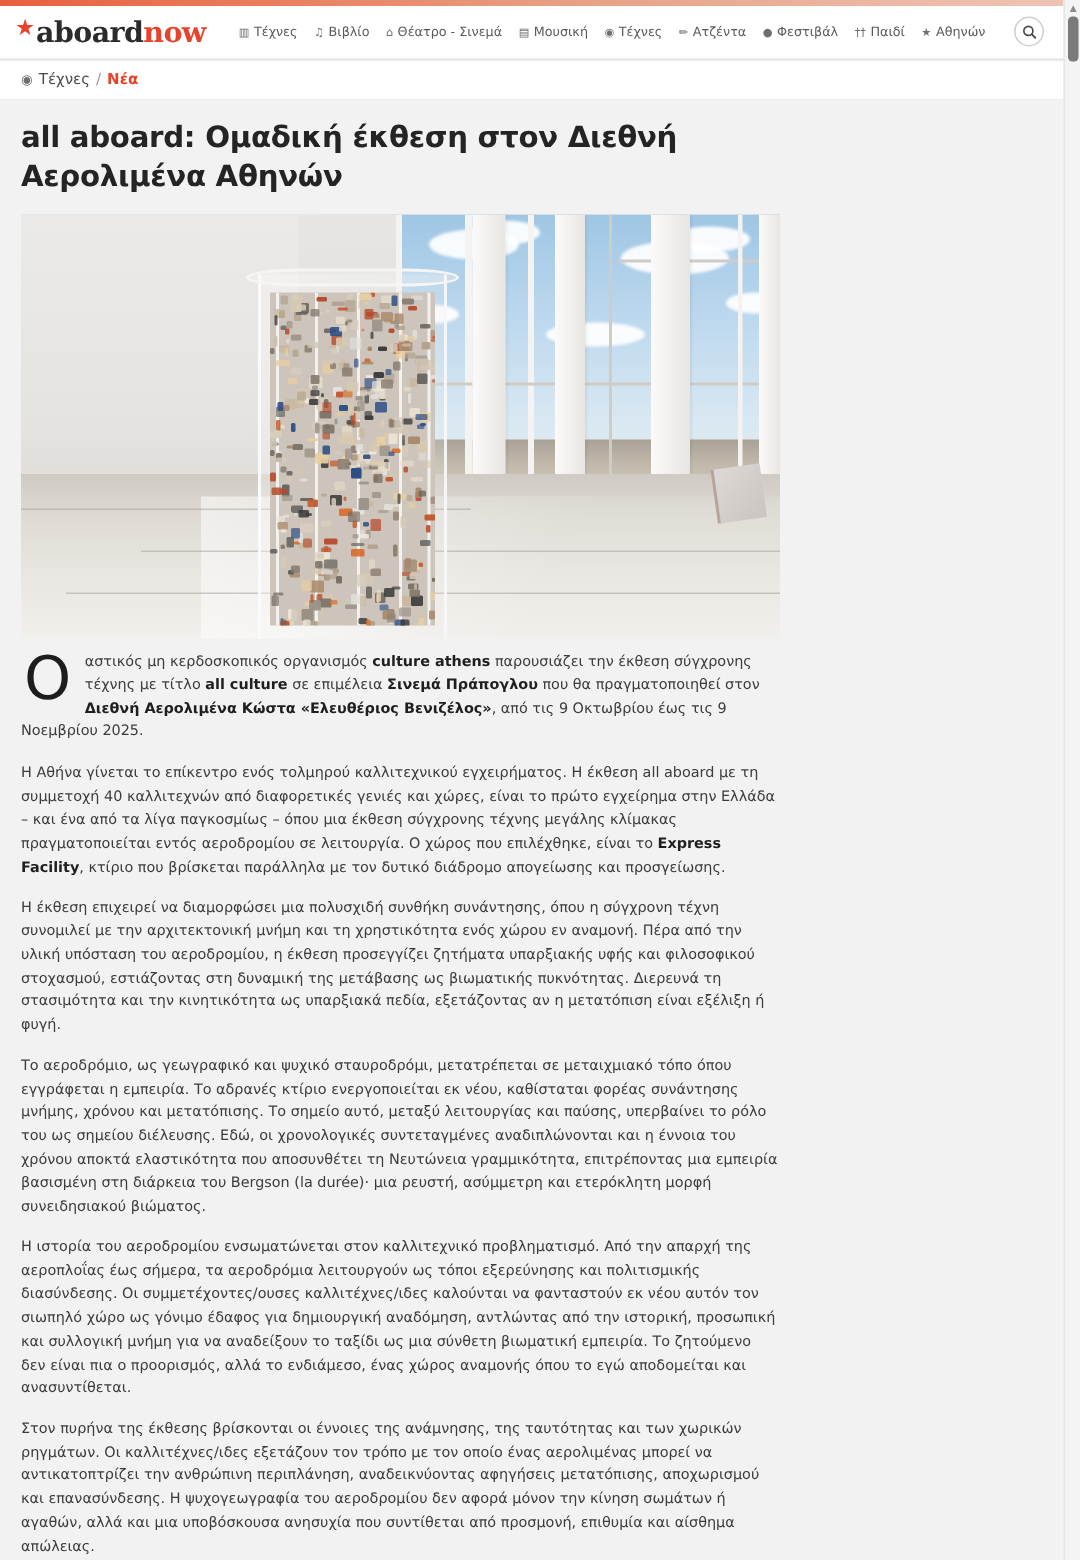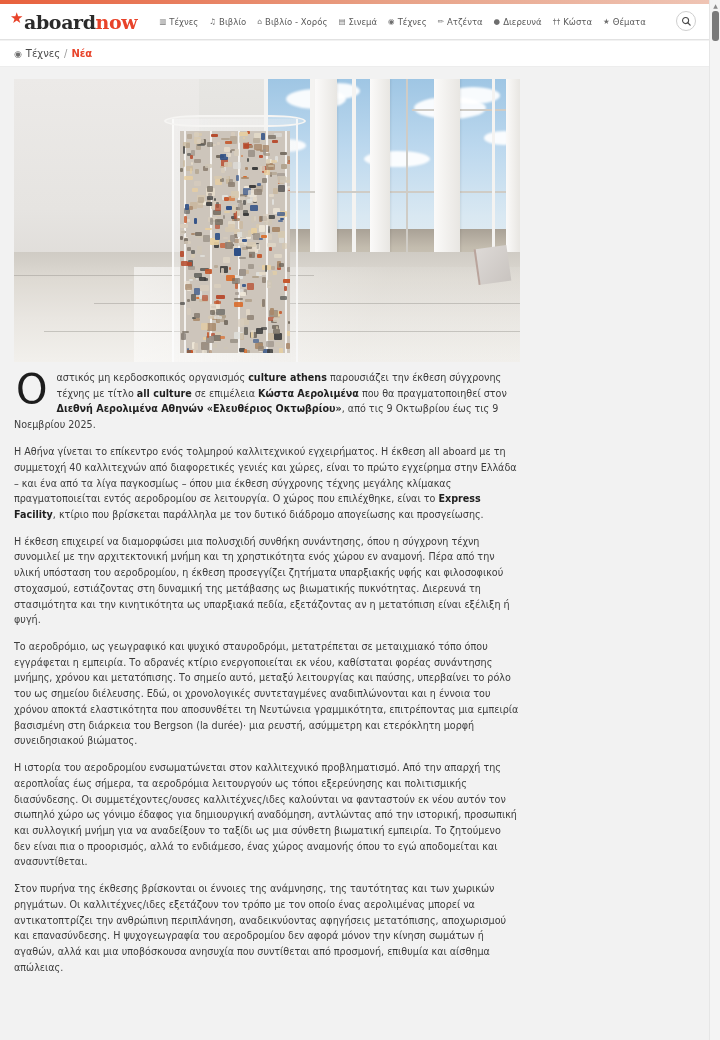--- a/index.html
+++ b/index.html
@@ -253,65 +253,66 @@
       <div class="nav-item">
         <span class="nav-ico">▥</span>
         <span>Τέχνες</span>
       </div>
       <div class="nav-item">
         <span class="nav-ico">♫</span>
         <span>Βιβλίο</span>
       </div>
       <div class="nav-item">
         <span class="nav-ico">⌂</span>
-        <span>Βιβλίο - Χορός</span>
+        <span>Θέατρο - Σινεμά</span>
       </div>
       <div class="nav-item">
         <span class="nav-ico">▤</span>
-        <span>Σινεμά</span>
+        <span>Μουσική</span>
       </div>
       <div class="nav-item">
         <span class="nav-ico">◉</span>
         <span>Τέχνες</span>
       </div>
       <div class="nav-item">
         <span class="nav-ico">✏</span>
         <span>Ατζέντα</span>
       </div>
       <div class="nav-item">
         <span class="nav-ico">●</span>
-        <span>Διερευνά</span>
+        <span>Φεστιβάλ</span>
       </div>
       <div class="nav-item">
         <span class="nav-ico">††</span>
-        <span>Κώστα</span>
+        <span>Παιδί</span>
       </div>
       <div class="nav-item">
         <span class="nav-ico">★</span>
-        <span>Θέματα</span>
+        <span>Αθηνών</span>
       </div>
     </div>
 
     <div class="search-btn">
       <svg width="11" height="11" viewBox="0 0 12 12">
         <circle cx="5" cy="5" r="3.3" fill="none" stroke="#4a4a4a" stroke-width="1.2"></circle>
         <line x1="7.4" y1="7.4" x2="10" y2="10" stroke="#4a4a4a" stroke-width="1.3" stroke-linecap="round"></line>
       </svg>
     </div>
   </div>
 
   <div class="breadcrumb">
     <span class="bc-eye">◉</span>
     <span class="bc-cat">Τέχνες</span>
     <span class="bc-sep">/</span>
     <span class="bc-cur">Νέα</span>
   </div>
 
   <div class="article">
 
+    <h1 class="title">all aboard: Ομαδική έκθεση στον Διεθνή Αερολιμένα Αθηνών</h1>
 
     <div class="hero">
       <div class="hero-inner">
         <div class="sky"></div>
         <div class="cloud" style="left:272px; top:10px; width:60px; height:20px;"></div>
         <div class="cloud" style="left:300px; top:4px; width:46px; height:16px;"></div>
         <div class="cloud" style="left:400px; top:18px; width:72px; height:22px;"></div>
         <div class="cloud" style="left:432px; top:8px; width:54px; height:17px;"></div>
         <div class="cloud" style="left:252px; top:60px; width:40px; height:13px;"></div>
         <div class="cloud" style="left:350px; top:72px; width:66px; height:16px;"></div>
@@ -769,21 +770,21 @@
             <div class="bit" style="left: 99.7856px; top: 20.6635px; width: 6.97985px; height: 3.45926px; background: rgb(109, 100, 89); opacity: 0.88;"></div>
             <div class="bit" style="left: 92.8243px; top: 198.053px; width: 7.63891px; height: 4.81126px; background: rgb(125, 116, 104); opacity: 0.87;"></div>
             <div class="bit" style="left: 72.4563px; top: 144.691px; width: 6.85036px; height: 2.27689px; background: rgb(176, 161, 140); opacity: 0.9;"></div>
           </div>
 
         <div class="small-hang"></div>
       </div>
     </div>
 
     <p class="lead">
-      <span class="dropcap">Ο</span><span id="lead-body">αστικός μη κερδοσκοπικός οργανισμός <b>culture athens</b> παρουσιάζει την έκθεση σύγχρονης τέχνης με τίτλο <b>all culture</b> σε επιμέλεια <b>Κώστα Αερολιμένα</b> που θα πραγματοποιηθεί στον <b>Διεθνή Αερολιμένα Αθηνών «Ελευθέριος Οκτωβρίου»</b>, από τις 9 Οκτωβρίου έως τις 9 Νοεμβρίου 2025.</span>
+      <span class="dropcap">Ο</span><span id="lead-body">αστικός μη κερδοσκοπικός οργανισμός <b>culture athens</b> παρουσιάζει την έκθεση σύγχρονης τέχνης με τίτλο <b>all culture</b> σε επιμέλεια <b>Σινεμά Πράπογλου</b> που θα πραγματοποιηθεί στον <b>Διεθνή Αερολιμένα Κώστα «Ελευθέριος Βενιζέλος»</b>, από τις 9 Οκτωβρίου έως τις 9 Νοεμβρίου 2025.</span>
     </p>
 
     <div id="paragraphs">
         <p class="para">Η Αθήνα γίνεται το επίκεντρο ενός τολμηρού καλλιτεχνικού εγχειρήματος. Η έκθεση all aboard με τη συμμετοχή 40 καλλιτεχνών από διαφορετικές γενιές και χώρες, είναι το πρώτο εγχείρημα στην Ελλάδα – και ένα από τα λίγα παγκοσμίως – όπου μια έκθεση σύγχρονης τέχνης μεγάλης κλίμακας πραγματοποιείται εντός αεροδρομίου σε λειτουργία. Ο χώρος που επιλέχθηκε, είναι το <b>Express Facility</b>, κτίριο που βρίσκεται παράλληλα με τον δυτικό διάδρομο απογείωσης και προσγείωσης.</p>
         <p class="para">Η έκθεση επιχειρεί να διαμορφώσει μια πολυσχιδή συνθήκη συνάντησης, όπου η σύγχρονη τέχνη συνομιλεί με την αρχιτεκτονική μνήμη και τη χρηστικότητα ενός χώρου εν αναμονή. Πέρα από την υλική υπόσταση του αεροδρομίου, η έκθεση προσεγγίζει ζητήματα υπαρξιακής υφής και φιλοσοφικού στοχασμού, εστιάζοντας στη δυναμική της μετάβασης ως βιωματικής πυκνότητας. Διερευνά τη στασιμότητα και την κινητικότητα ως υπαρξιακά πεδία, εξετάζοντας αν η μετατόπιση είναι εξέλιξη ή φυγή.</p>
         <p class="para">Το αεροδρόμιο, ως γεωγραφικό και ψυχικό σταυροδρόμι, μετατρέπεται σε μεταιχμιακό τόπο όπου εγγράφεται η εμπειρία. Το αδρανές κτίριο ενεργοποιείται εκ νέου, καθίσταται φορέας συνάντησης μνήμης, χρόνου και μετατόπισης. Το σημείο αυτό, μεταξύ λειτουργίας και παύσης, υπερβαίνει το ρόλο του ως σημείου διέλευσης. Εδώ, οι χρονολογικές συντεταγμένες αναδιπλώνονται και η έννοια του χρόνου αποκτά ελαστικότητα που αποσυνθέτει τη Νευτώνεια γραμμικότητα, επιτρέποντας μια εμπειρία βασισμένη στη διάρκεια του Bergson (la durée)· μια ρευστή, ασύμμετρη και ετερόκλητη μορφή συνειδησιακού βιώματος.</p>
         <p class="para">Η ιστορία του αεροδρομίου ενσωματώνεται στον καλλιτεχνικό προβληματισμό. Από την απαρχή της αεροπλοΐας έως σήμερα, τα αεροδρόμια λειτουργούν ως τόποι εξερεύνησης και πολιτισμικής διασύνδεσης. Οι συμμετέχοντες/ουσες καλλιτέχνες/ιδες καλούνται να φανταστούν εκ νέου αυτόν τον σιωπηλό χώρο ως γόνιμο έδαφος για δημιουργική αναδόμηση, αντλώντας από την ιστορική, προσωπική και συλλογική μνήμη για να αναδείξουν το ταξίδι ως μια σύνθετη βιωματική εμπειρία. Το ζητούμενο δεν είναι πια ο προορισμός, αλλά το ενδιάμεσο, ένας χώρος αναμονής όπου το εγώ αποδομείται και ανασυντίθεται.</p>
         <p class="para">Στον πυρήνα της έκθεσης βρίσκονται οι έννοιες της ανάμνησης, της ταυτότητας και των χωρικών ρηγμάτων. Οι καλλιτέχνες/ιδες εξετάζουν τον τρόπο με τον οποίο ένας αερολιμένας μπορεί να αντικατοπτρίζει την ανθρώπινη περιπλάνηση, αναδεικνύοντας αφηγήσεις μετατόπισης, αποχωρισμού και επανασύνδεσης. Η ψυχογεωγραφία του αεροδρομίου δεν αφορά μόνον την κίνηση σωμάτων ή αγαθών, αλλά και μια υποβόσκουσα ανησυχία που συντίθεται από προσμονή, επιθυμία και αίσθημα απώλειας.</p>
       </div>
   </div>

